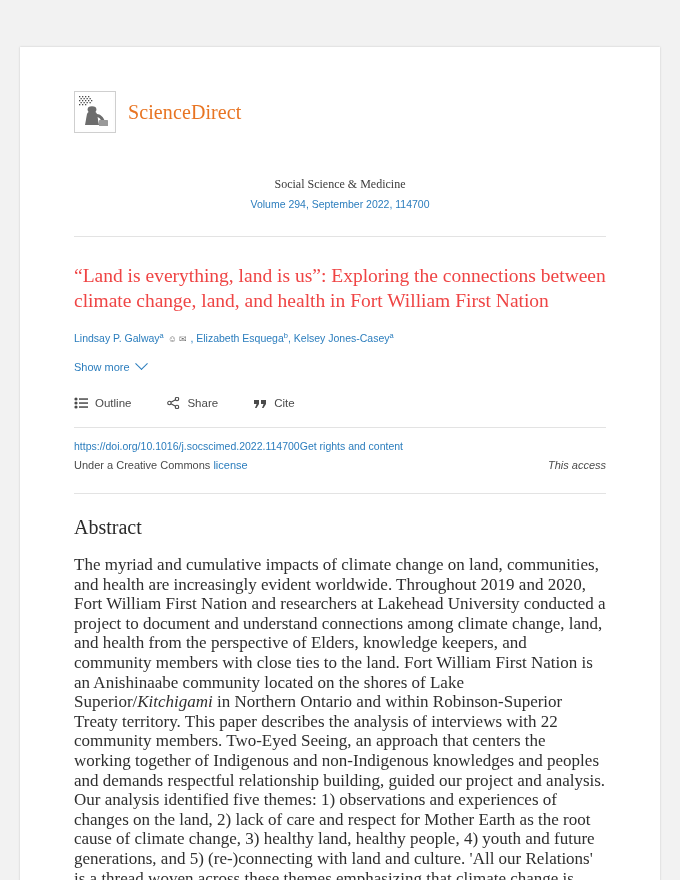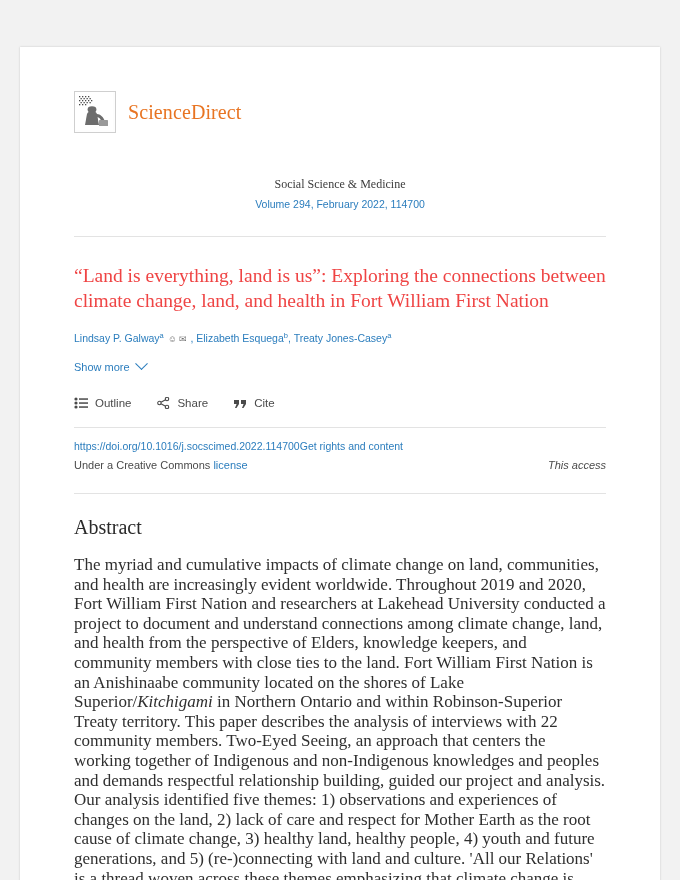--- a/index.html
+++ b/index.html
@@ -123,21 +123,21 @@
     height: 8px;
     border-right: 1.4px solid #2b7dbd;
     border-bottom: 1.4px solid #2b7dbd;
     transform: rotate(45deg) translate(-2px,-2px);
   }
 
   
   .actions {
     display: flex;
     align-items: center;
-    gap: 26px;
+    gap: 36px;
     margin-top: 22px;
   }
   .action {
     display: inline-flex;
     align-items: center;
     font-family: "Liberation Sans", sans-serif;
     font-size: 11.5px;
     color: #4a4a4a;
     cursor: pointer;
   }
@@ -241,35 +241,35 @@
           </g>
         </svg>
       </span>
       <span class="brand-name">ScienceDirect</span>
     </div>
 
     
     <div class="journal">
       <div class="journal-title">Social Science &amp; Medicine</div>
       <div class="journal-meta">
-        <span class="vol">Volume 294</span><span>, February 2022, 114700</span>
+        <span class="vol">Volume 294</span><span>, September 2022, 114700</span>
       </div>
     </div>
 
     <hr class="rule">
 
     
     <h1 class="article-title">“Land is everything, land is us”: Exploring the connections between climate change, land, and health in Fort William First Nation</h1>
 
     
     <div class="authors">
       <span>
         <span>Lindsay P. Galway</span><span class="sup">a</span>
         <span class="ico-inline">☺</span><span class="ico-inline">✉</span>
-      </span><span class="sep">, </span><span><span>Elizabeth Esquega</span><span class="sup">b</span></span><span class="sep">, </span><span><span>Treaty Jones-Casey</span><span class="sup">a</span></span>
+      </span><span class="sep">, </span><span><span>Elizabeth Esquega</span><span class="sup">b</span></span><span class="sep">, </span><span><span>Kelsey Jones-Casey</span><span class="sup">a</span></span>
     </div>
 
     <div class="show-more">
       <span>Show more</span>
       <span class="chev"></span>
     </div>
 
     
     <div class="actions">
       <div class="action">

